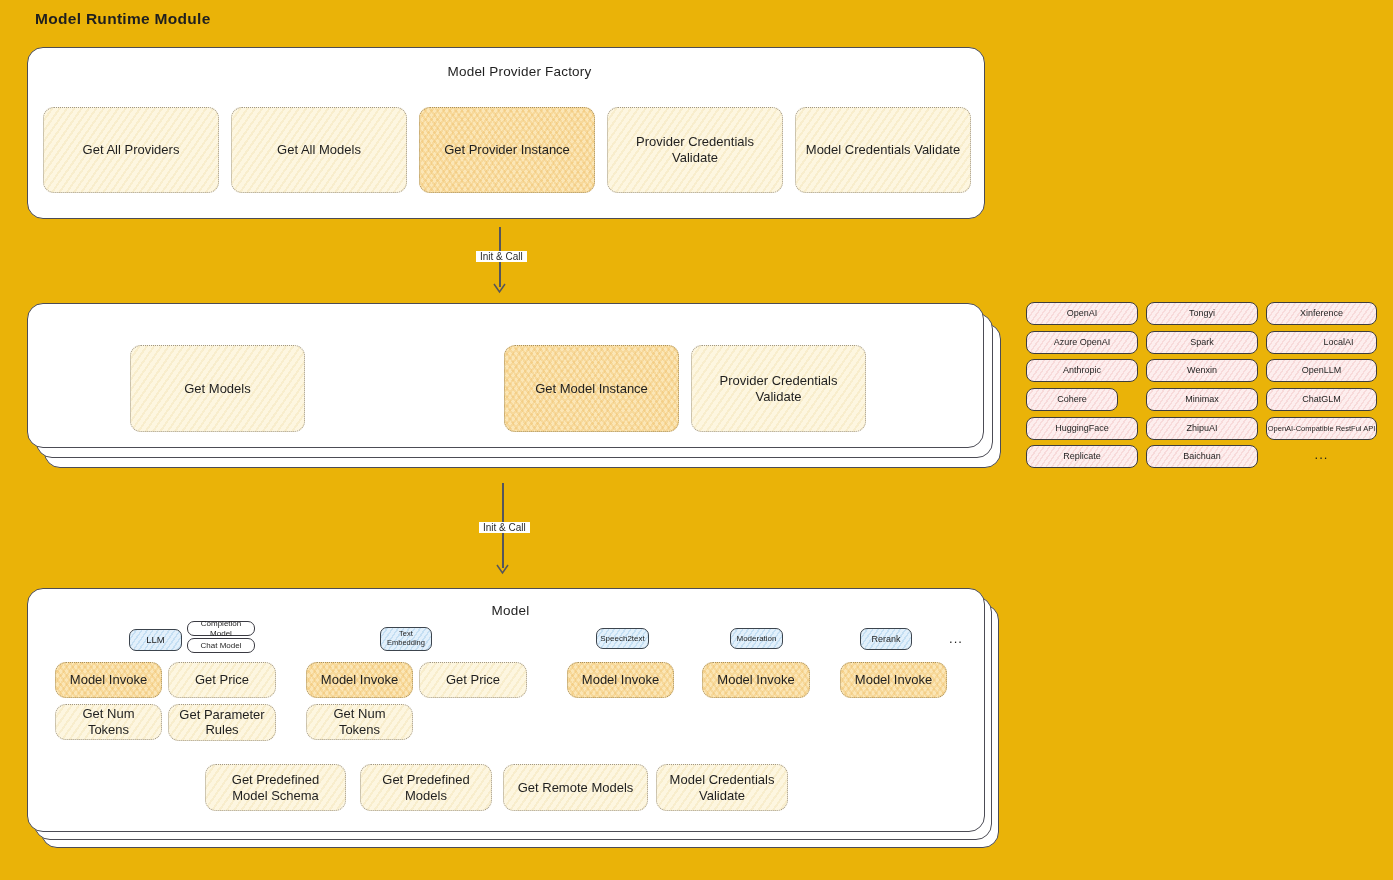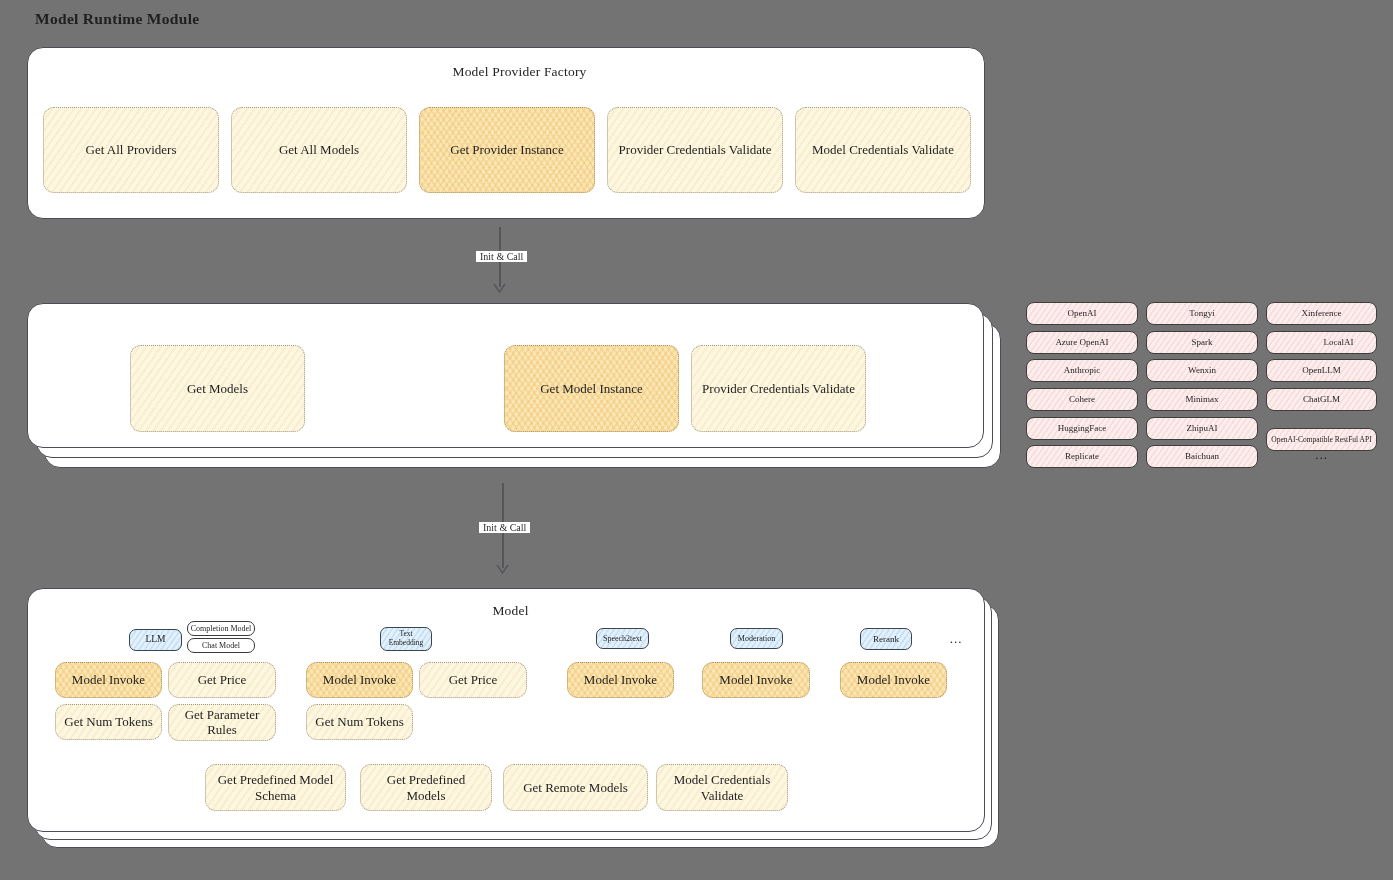--- a/index.html
+++ b/index.html
@@ -1,17 +1,17 @@
 <!DOCTYPE html>
 <html><head>
 <meta charset="utf-8">
 <style>
   html,body{margin:0;padding:0;background:#ffffff;}
-  #canvas{position:relative;width:1393px;height:880px;background:#737373;
-          font-family:Liberation Serif, serif;color:#1f1f1f;overflow:hidden;}
+  #canvas{position:relative;width:1393px;height:880px;background:#eab308;
+          font-family:Liberation Sans, sans-serif;color:#1f1f1f;overflow:hidden;}
   .abs{position:absolute;box-sizing:border-box;}
   .node{display:flex;align-items:center;justify-content:center;text-align:center;box-sizing:border-box;line-height:1.2;}
   .container-box{border:1.4px solid #4c4c55;border-radius:16px;background:#fff;}
   .section-title{font-size:13.5px;text-align:center;letter-spacing:.2px;padding-left:27px;}
   .page-title{font-size:15.5px;font-weight:700;letter-spacing:.3px;}
   .box-light{
     background:repeating-linear-gradient(125deg,rgba(233,206,134,.22) 0 2px,rgba(0,0,0,0) 2px 6px),#fdf6e0;
     border:1.5px dotted #a09786;border-radius:11px;font-size:13px;padding:2px 8px;}
   .box-highlight{
     background:repeating-linear-gradient(55deg,rgba(238,184,92,.30) 0 2px,rgba(0,0,0,0) 2px 5px),
@@ -55,36 +55,36 @@
   <div class="abs container-box" style="left:36px;top:313px;width:957px;height:145px;"></div>
   <div class="abs container-box" style="left:27px;top:303px;width:957px;height:145px;"></div>
 
   <div class="abs node box-light" style="left:130px;top:345px;width:175px;height:87px;">Get Models</div>
   <div class="abs node box-highlight" style="left:504px;top:345px;width:175px;height:87px;">Get Model Instance</div>
   <div class="abs node box-light" style="left:691px;top:345px;width:175px;height:87px;">Provider Credentials Validate</div>
 
   <div class="abs node pink-box" style="left:1026px;top:302px;width:112px;height:23px;">OpenAI</div>
   <div class="abs node pink-box" style="left:1026px;top:331px;width:112px;height:23px;">Azure OpenAI</div>
   <div class="abs node pink-box" style="left:1026px;top:359px;width:112px;height:23px;">Anthropic</div>
-  <div class="abs node pink-box" style="left:1026px;top:388px;width:112px;height:23px;">Cohere</div>
+  <div class="abs node pink-box" style="left:1026px;top:388px;width:92px;height:23px;">Cohere</div>
   <div class="abs node pink-box" style="left:1026px;top:417px;width:112px;height:23px;">HuggingFace</div>
   <div class="abs node pink-box" style="left:1026px;top:445px;width:112px;height:23px;">Replicate</div>
 
   <div class="abs node pink-box" style="left:1146px;top:302px;width:112px;height:23px;">Tongyi</div>
   <div class="abs node pink-box" style="left:1146px;top:331px;width:112px;height:23px;">Spark</div>
   <div class="abs node pink-box" style="left:1146px;top:359px;width:112px;height:23px;">Wenxin</div>
   <div class="abs node pink-box" style="left:1146px;top:388px;width:112px;height:23px;">Minimax</div>
   <div class="abs node pink-box" style="left:1146px;top:417px;width:112px;height:23px;">ZhipuAI</div>
   <div class="abs node pink-box" style="left:1146px;top:445px;width:112px;height:23px;">Baichuan</div>
 
   <div class="abs node pink-box" style="left:1266px;top:302px;width:111px;height:23px;">Xinference</div>
   <div class="abs node pink-box" style="left:1266px;top:331px;width:111px;height:23px;padding-left:37px;">LocalAI</div>
   <div class="abs node pink-box" style="left:1266px;top:359px;width:111px;height:23px;">OpenLLM</div>
   <div class="abs node pink-box" style="left:1266px;top:388px;width:111px;height:23px;">ChatGLM</div>
-  <div class="abs node pink-box small-text" style="left:1266px;top:417px;width:111px;height:23px;margin-top:11px;">OpenAI-Compatible RestFul API</div>
+  <div class="abs node pink-box small-text" style="left:1266px;top:417px;width:111px;height:23px;">OpenAI-Compatible RestFul API</div>
   <div class="abs node ellipsis" style="left:1266px;top:443px;width:111px;height:23px;">...</div>
 
   <div class="abs vline" style="left:502px;top:483px;height:85px;"></div>
   <svg class="abs" style="left:496px;top:564px;" width="13" height="11">
     <polyline points="1,1 6.5,9 12,1" fill="none" stroke="#55555c" stroke-width="1.5"></polyline>
   </svg>
   <div class="abs arrow-label" style="left:479px;top:522px;">Init &amp; Call</div>
 
   <div class="abs container-box" style="left:41px;top:604px;width:958px;height:244px;"></div>
   <div class="abs container-box" style="left:34px;top:596px;width:958px;height:244px;"></div>

